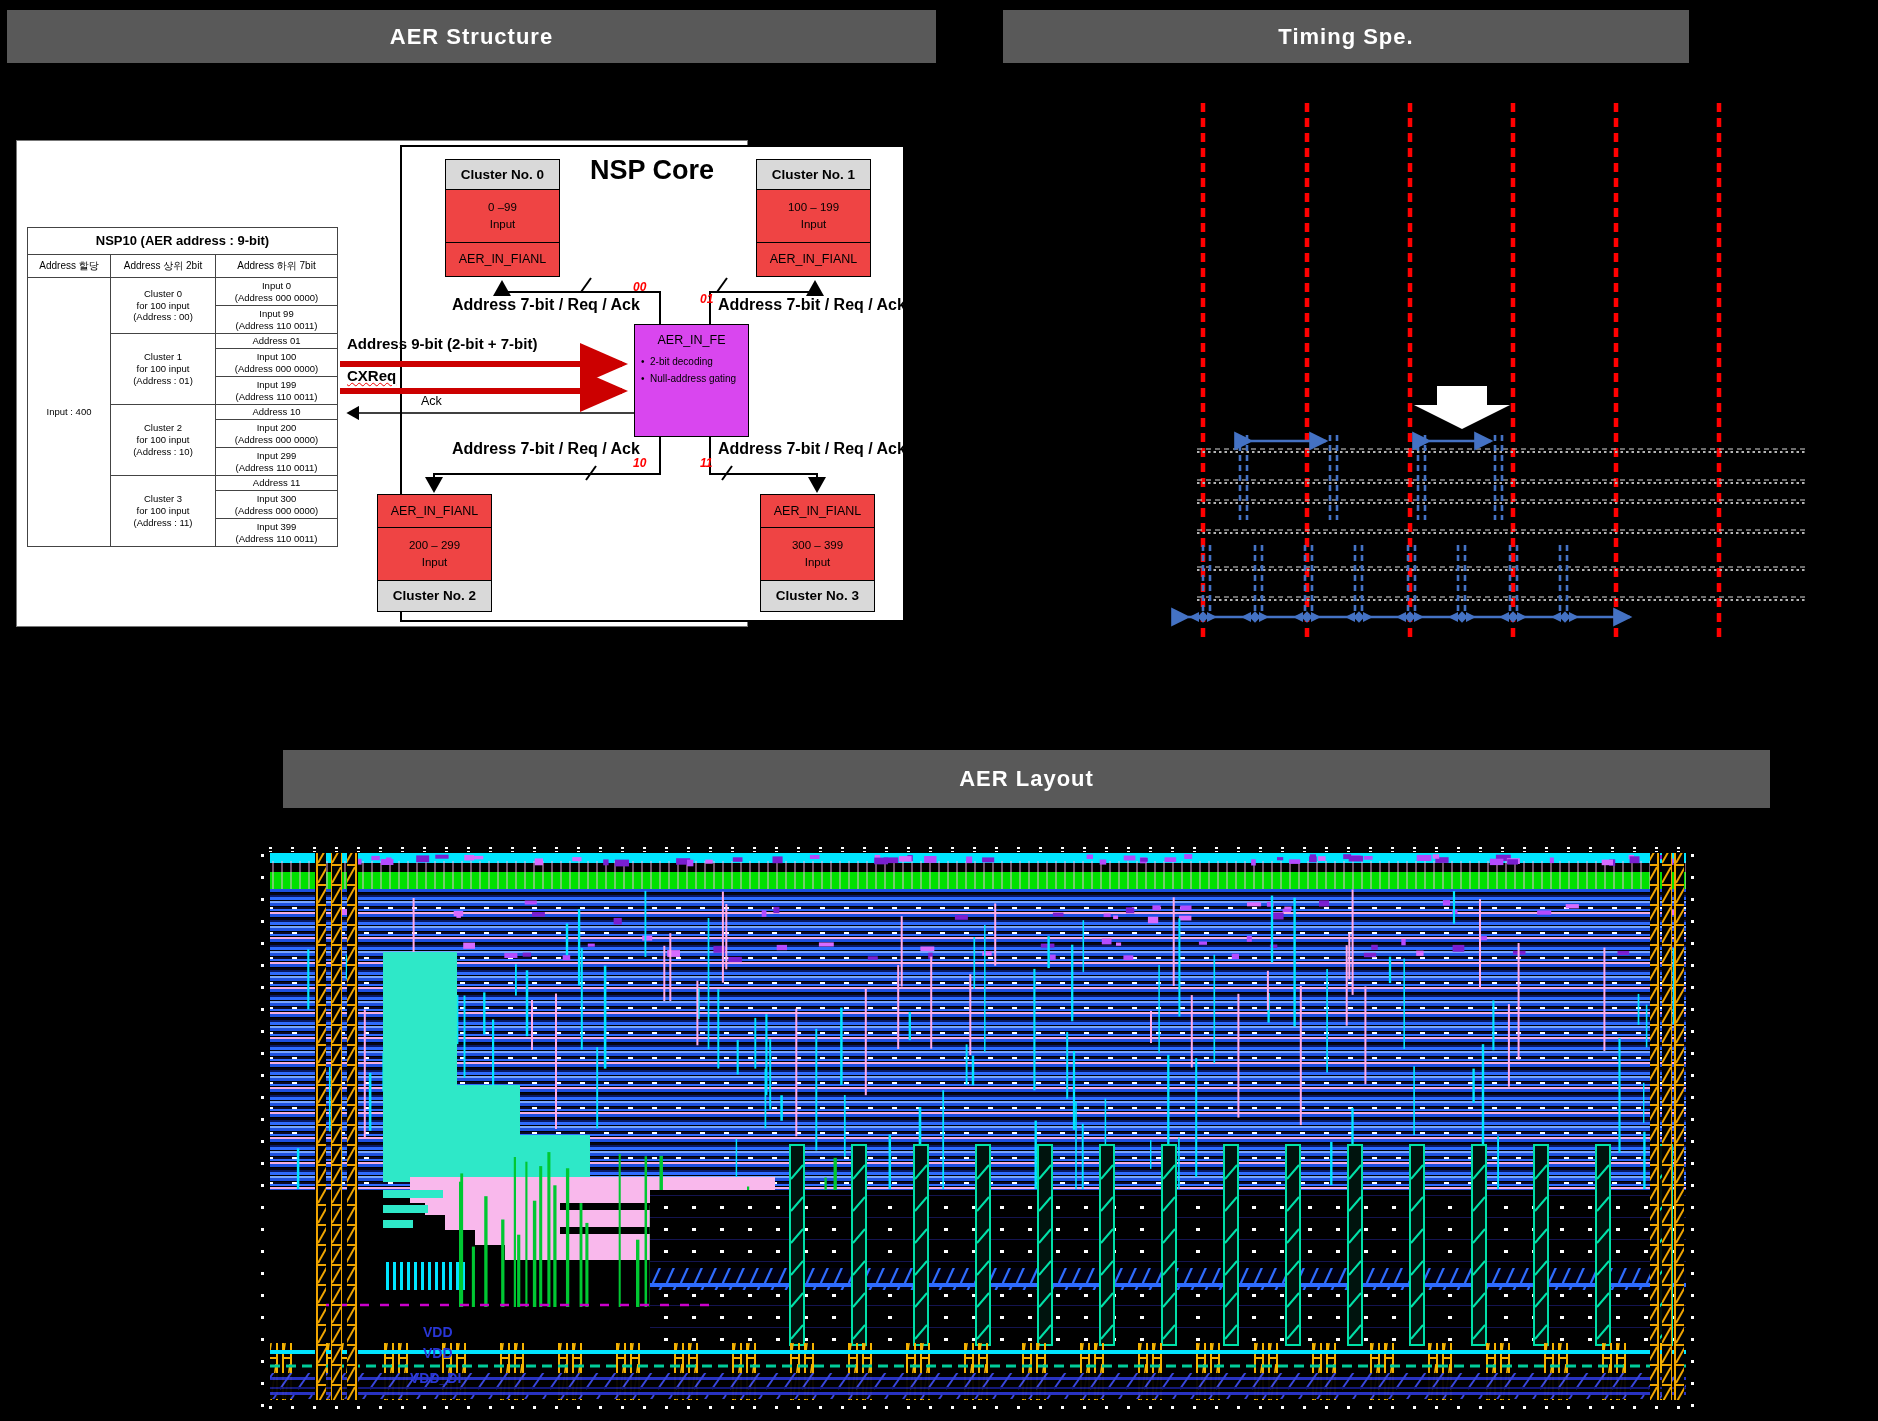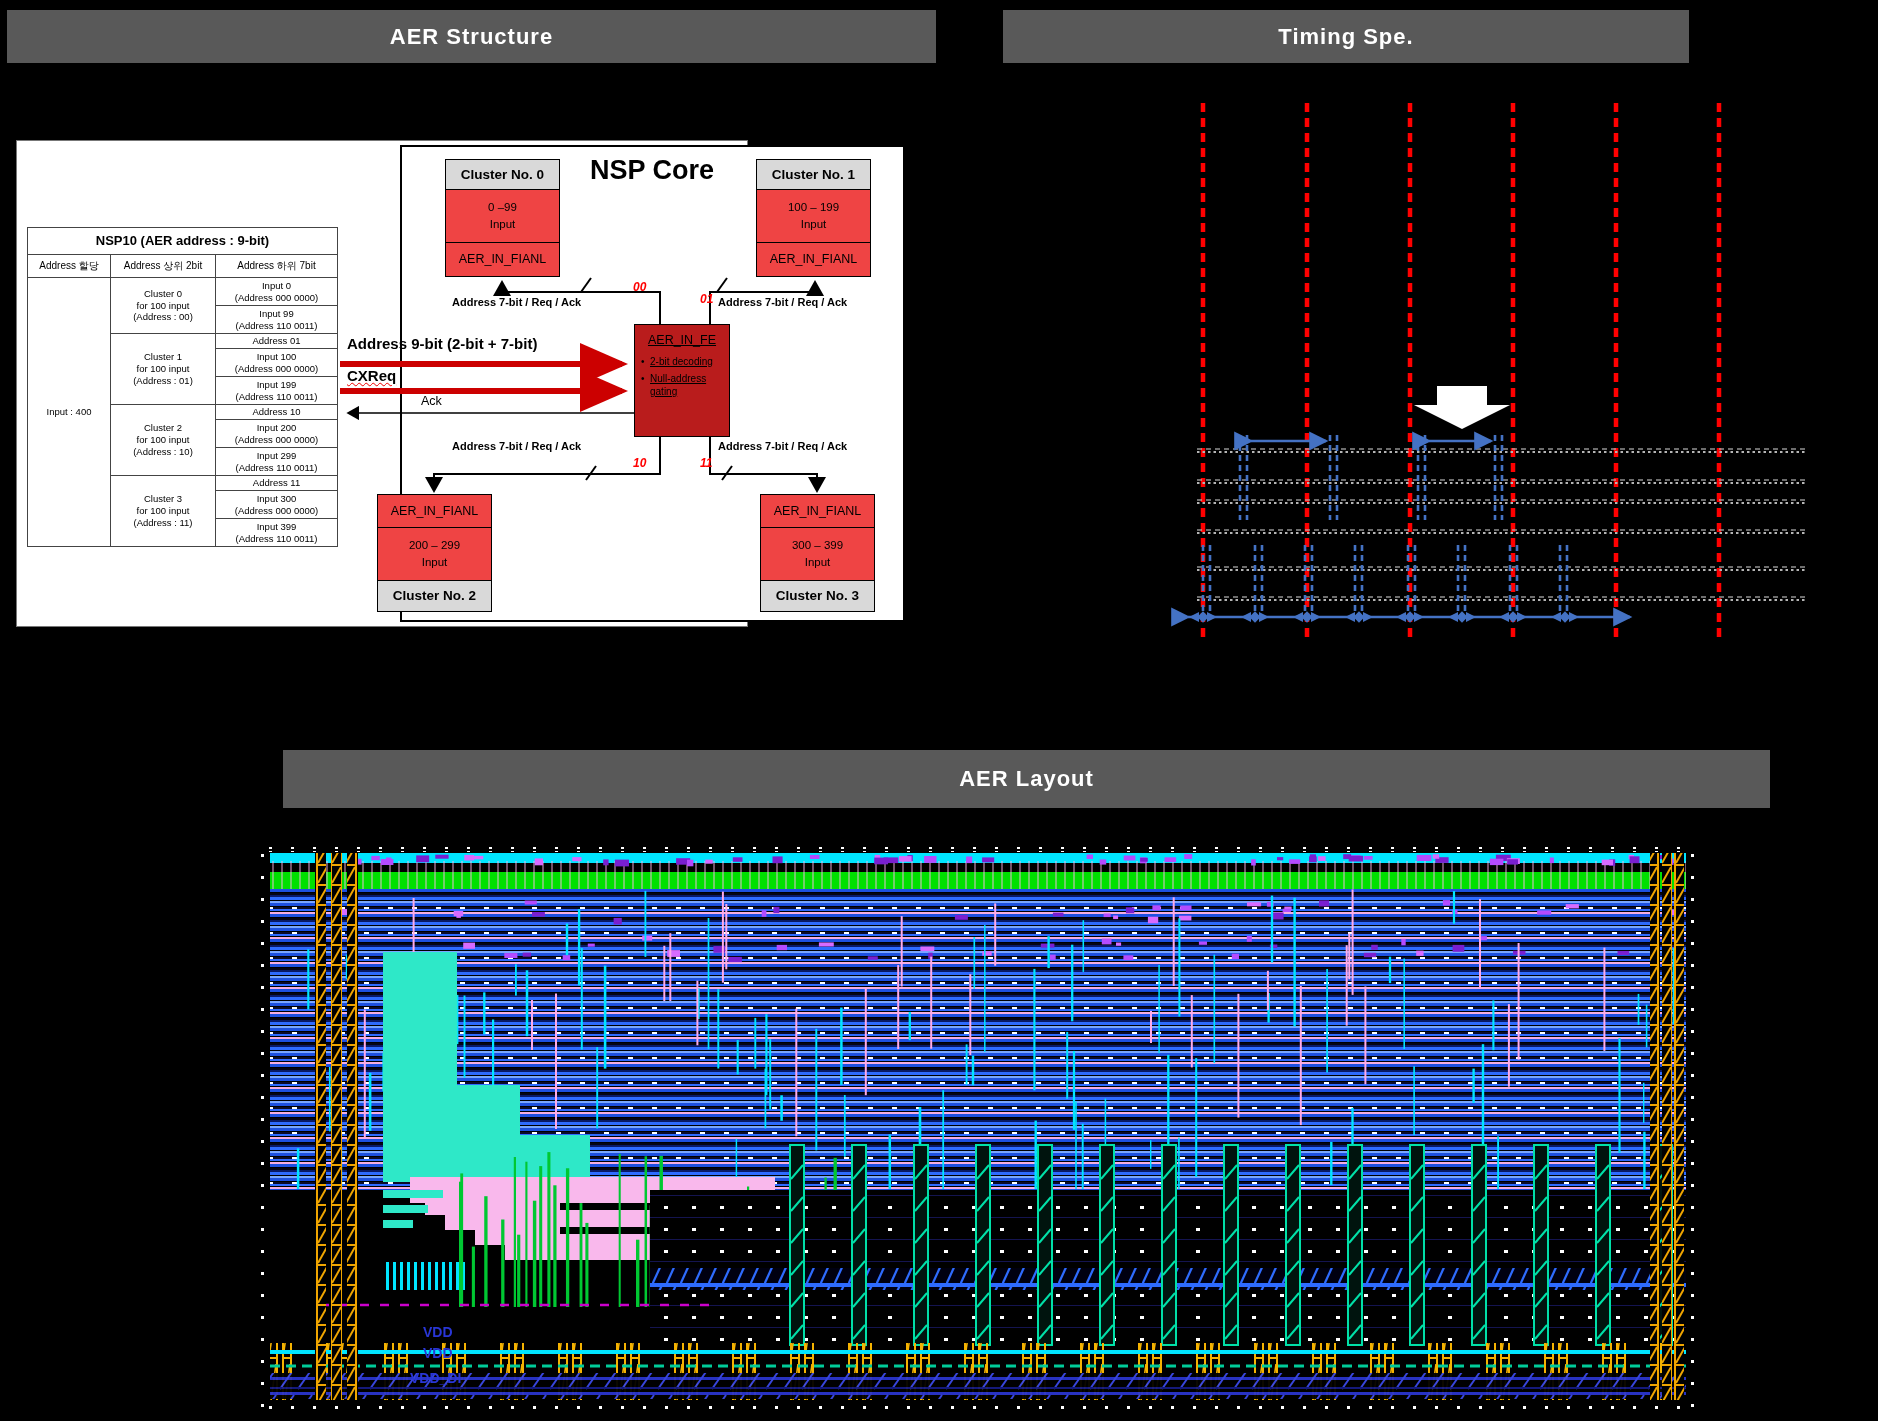--- a/index.html
+++ b/index.html
@@ -22,27 +22,27 @@
   .t-cell{font-size:9.5px;}
   .r-in{height:28px;} .r-ad{height:15px;}
   
   .clbox{width:115px;background:#fff;}
   .cl-sec{border:1.5px solid #000;margin-top:-1.5px;display:flex;flex-direction:column;
           align-items:center;justify-content:center;background:#ef4444;color:#000;}
   .cl-head{height:30px;background:#d9d9d9;font-weight:bold;font-size:13.5px;}
   .cl-body{height:52px;font-size:11.5px;line-height:1.5;}
   .cl-fianl{height:33px;font-size:12.5px;}
   
-  .febox{width:96px;height:113px;border:1.5px solid #000;background:#b91c1c;color:#000;box-sizing:border-box;text-decoration:underline;}
+  .febox{width:115px;height:113px;border:1.5px solid #000;background:#d946ef;color:#000;box-sizing:border-box;}
   .fe-title{text-align:center;font-size:12.5px;padding-top:8px;}
   .fe-bullets{margin:8px 2px 0 6px;padding:0;list-style:none;font-size:10px;line-height:1.3;}
   .fe-bullets li{padding-left:9px;position:relative;margin-bottom:4px;}
   .fe-bullets li:before{content:"\2022";position:absolute;left:0;}
   
-  .buslab{font-size:11px;font-weight:bold;color:#000;white-space:nowrap;}
+  .buslab{font-size:16px;font-weight:bold;color:#000;white-space:nowrap;}
   .code{font-size:12px;font-weight:bold;font-style:italic;color:#f00;}
   .siglab{font-size:15px;font-weight:bold;color:#000;white-space:nowrap;}
   .wavy{text-decoration:underline wavy #e00;text-decoration-thickness:1px;}
   .acklab{font-size:12.5px;color:#000;}
   svg{display:block;}
 </style>
 </head>
 <body>
 
 <div class="abs hdr" style="left:7px;top:10px;width:929px;height:53px;">

